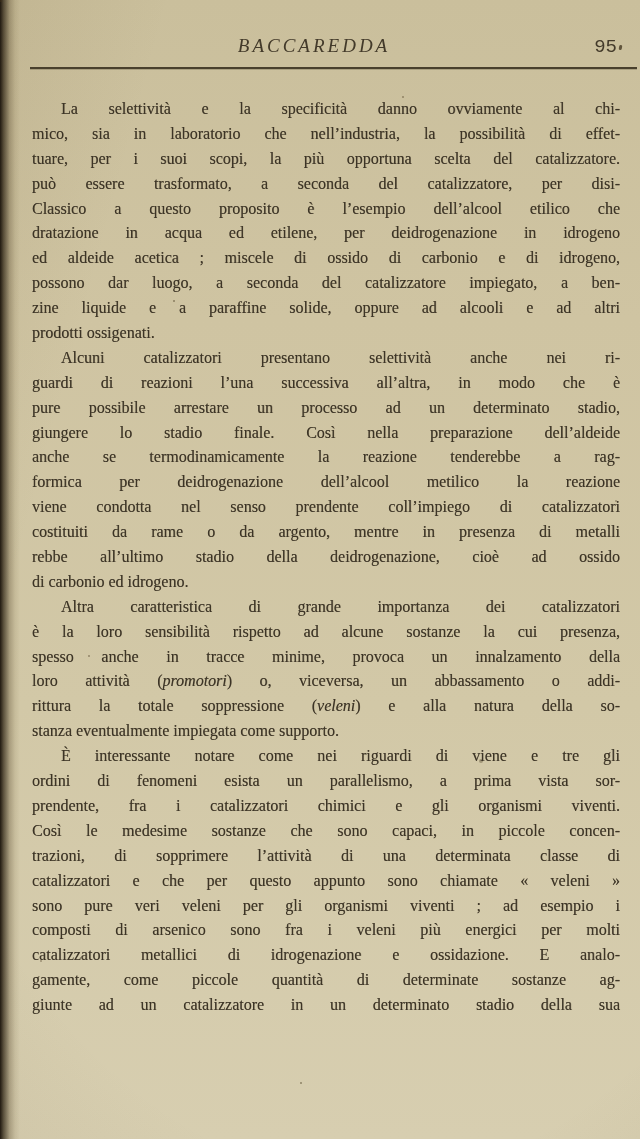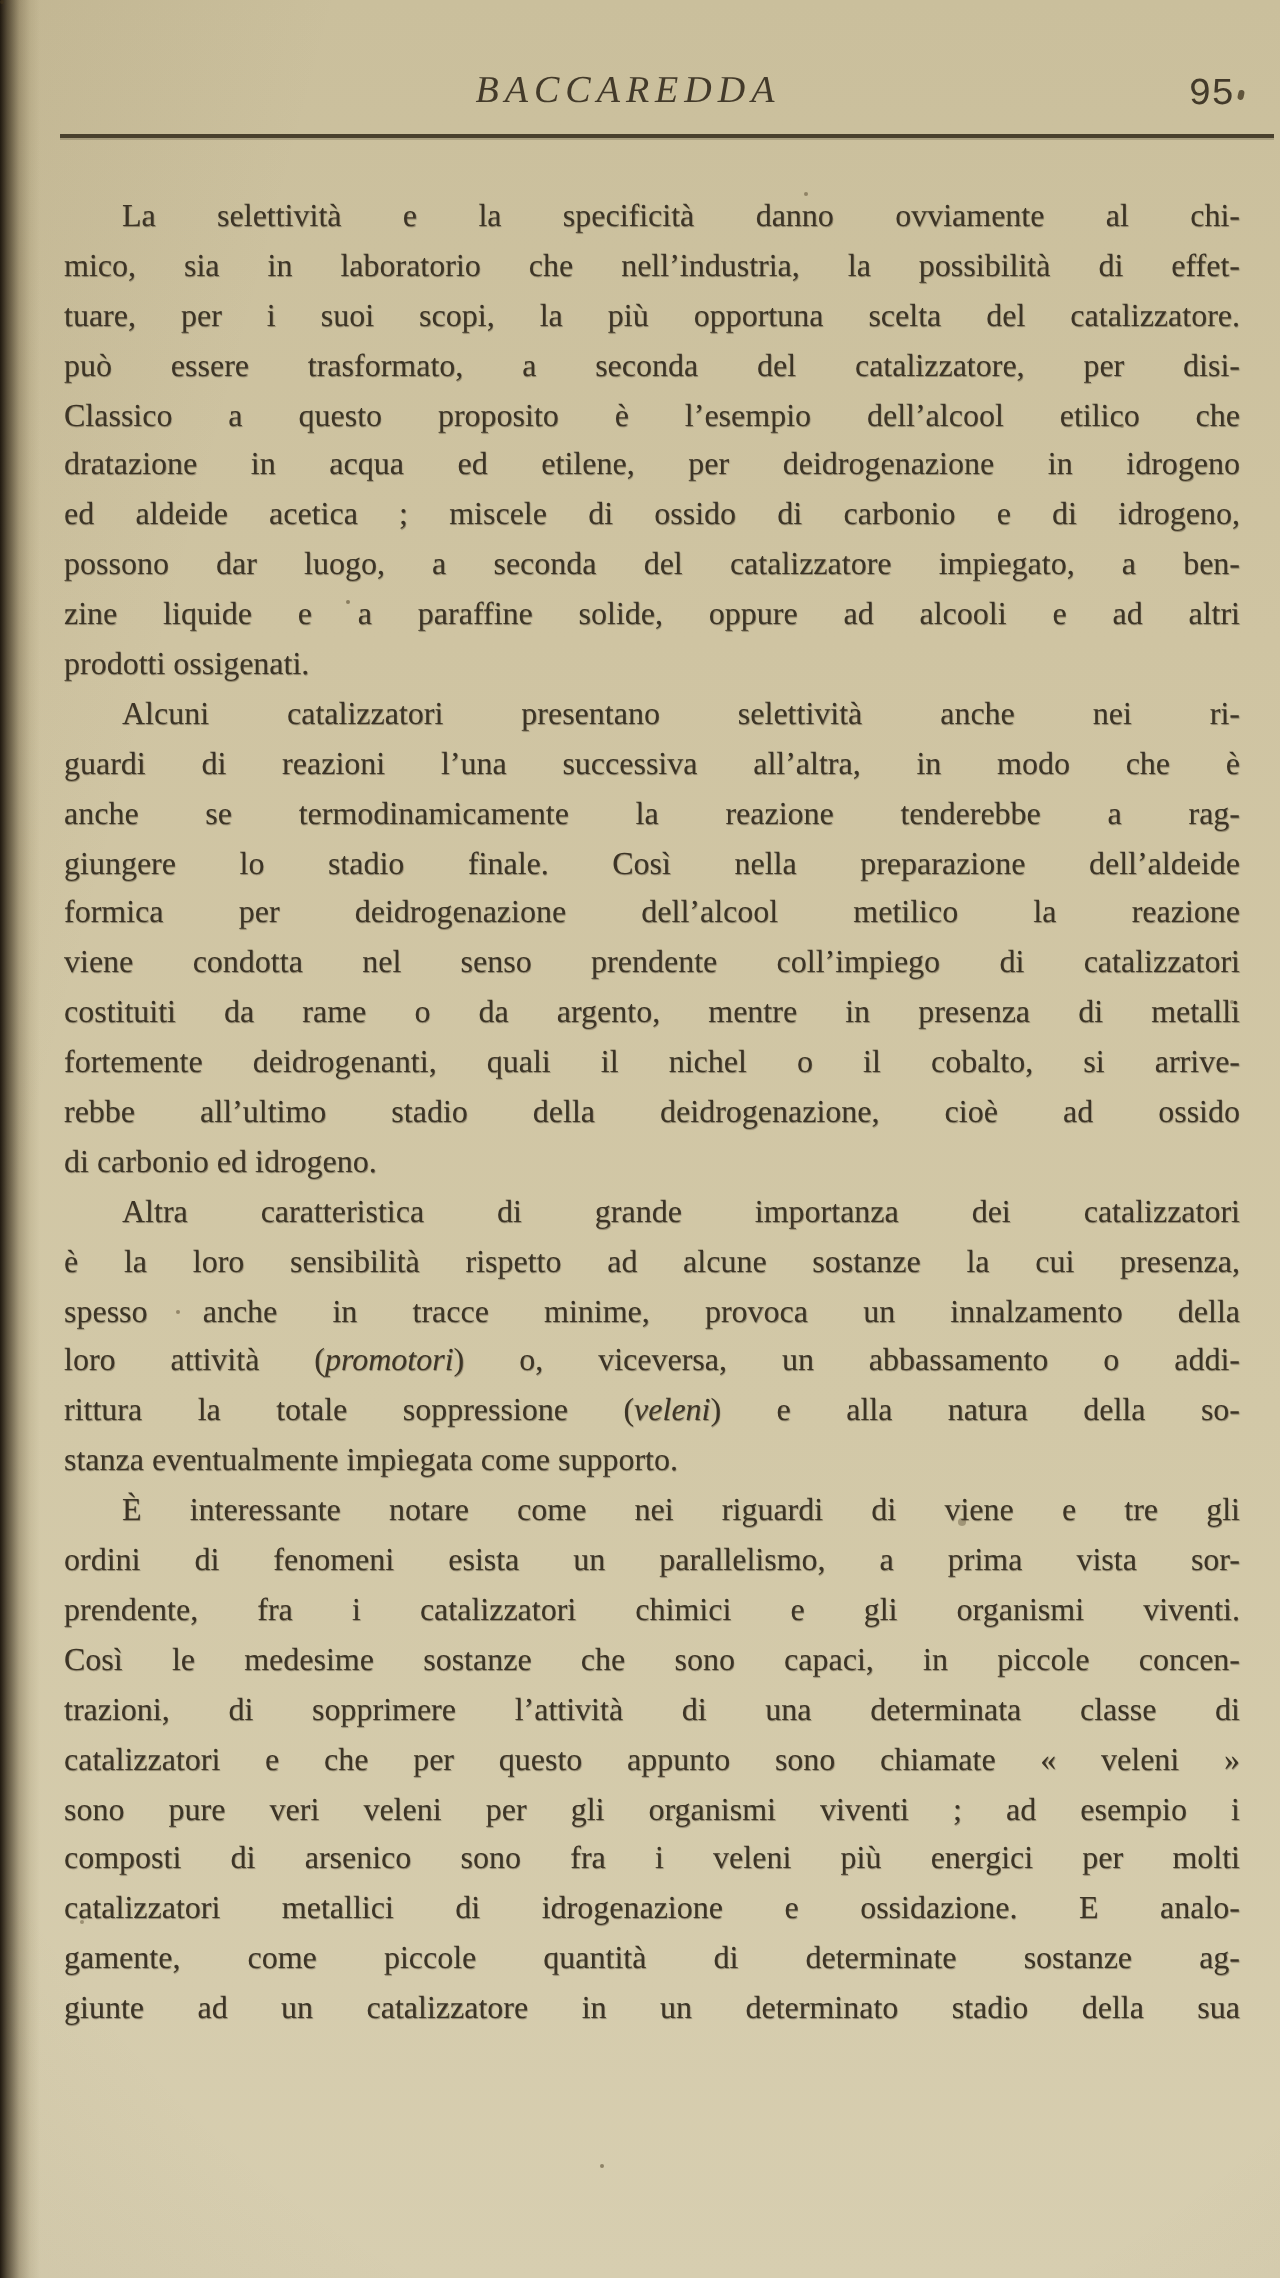--- a/index.html
+++ b/index.html
@@ -105,26 +105,26 @@
         <div class="line">Classico a questo proposito è l’esempio dell’alcool etilico che</div>
         <div class="line">dratazione in acqua ed etilene, per deidrogenazione in idrogeno</div>
         <div class="line">ed aldeide acetica ; miscele di ossido di carbonio e di idrogeno,</div>
         <div class="line">possono dar luogo, a seconda del catalizzatore impiegato, a ben-</div>
         <div class="line">zine liquide e a paraffine solide, oppure ad alcooli e ad altri</div>
         <div class="line last">prodotti ossigenati.</div>
       </div>
       <div class="paragraph">
         <div class="line indent">Alcuni catalizzatori presentano selettività anche nei ri-</div>
         <div class="line">guardi di reazioni l’una successiva all’altra, in modo che è</div>
+        <div class="line">pure possibile arrestare un processo ad un determinato stadio,</div>
+        <div class="line">giungere lo stadio finale. Così nella preparazione dell’aldeide</div>
         <div class="line">anche se termodinamicamente la reazione tenderebbe a rag-</div>
-        <div class="line">giungere lo stadio finale. Così nella preparazione dell’aldeide</div>
         <div class="line">formica per deidrogenazione dell’alcool metilico la reazione</div>
         <div class="line">viene condotta nel senso prendente coll’impiego di catalizzatori</div>
         <div class="line">costituiti da rame o da argento, mentre in presenza di metalli</div>
-        <div class="line">fortemente deidrogenanti, quali il nichel o il cobalto, si arrive-</div>
         <div class="line">rebbe all’ultimo stadio della deidrogenazione, cioè ad ossido</div>
         <div class="line last">di carbonio ed idrogeno.</div>
       </div>
       <div class="paragraph">
         <div class="line indent">Altra caratteristica di grande importanza dei catalizzatori</div>
         <div class="line">è la loro sensibilità rispetto ad alcune sostanze la cui presenza,</div>
         <div class="line">spesso anche in tracce minime, provoca un innalzamento della</div>
         <div class="line">loro attività (<i>promotori</i>) o, viceversa, un abbassamento o addi-</div>
         <div class="line">rittura la totale soppressione (<i>veleni</i>) e alla natura della so-</div>
         <div class="line last">stanza eventualmente impiegata come supporto.</div>

